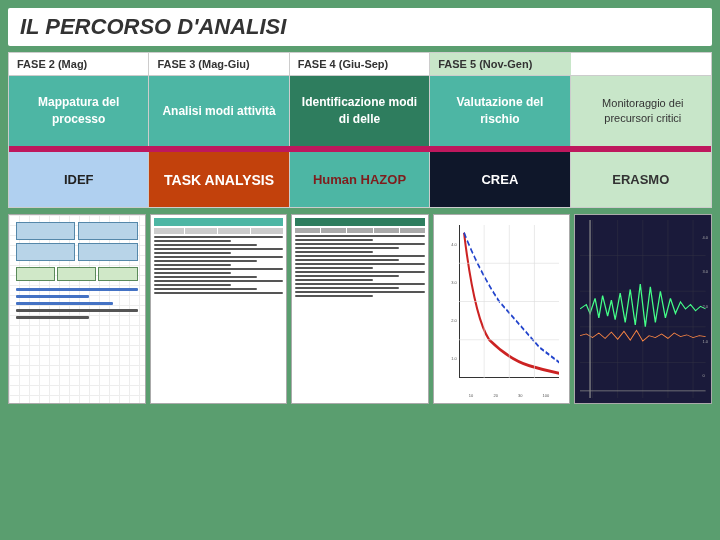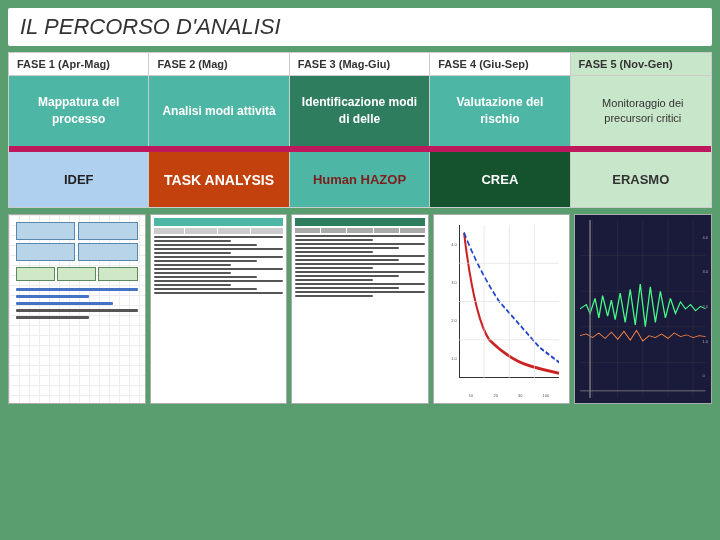--- a/index.html
+++ b/index.html
@@ -22,21 +22,21 @@
 
     .title-bar {
       background: white;
       padding: 6px 12px;
       margin-bottom: 6px;
       border-radius: 2px;
     }
 
     .title-bar h1 {
       font-size: 22px;
-      font-weight: normal;
+      font-weight: bold;
       color: #333;
       font-style: italic;
     }
 
     .table-section {
       background: white;
       border: 1px solid #ccc;
       flex-shrink: 0;
     }
 
@@ -112,21 +112,21 @@
       display: flex;
       align-items: center;
       justify-content: center;
       text-align: right;
     }
     .tool-cell:last-child { border-right: none; }
 
     .tool-cell.idef { background: #b0d0f0; }
     .tool-cell.task { background: #c2410c; color: white; font-size: 14px; }
     .tool-cell.hazop { background: #4db6a4; color: #7f1d1d; }
-    .tool-cell.crea { background: #14532d; color: white; }
+    .tool-cell.crea { background: #0f172a; color: white; }
     .tool-cell.erasmo { background: #c8e6c9; color: #333; }
 
     .thumbnails-section {
       display: flex;
       gap: 4px;
       margin-top: 6px;
       flex: 1;
       align-items: flex-start;
     }
 
@@ -187,21 +187,20 @@
 
 <div class="main-container">
 
   <div class="title-bar">
     <h1>IL PERCORSO D'ANALISI</h1>
   </div>
 
   <div class="table-section">
 
     <div class="phase-header-row">
-      <div class="phase-header">FASE 1 (Apr-Mag)</div>
       <div class="phase-header">FASE 2 (Mag)</div>
       <div class="phase-header">FASE 3 (Mag-Giu)</div>
       <div class="phase-header">FASE 4 (Giu-Sep)</div>
       <div class="phase-header phase5">FASE 5 (Nov-Gen)</div>
     </div>
 
     <div class="content-row">
       <div class="content-cell cell-teal">Mappatura del processo</div>
       <div class="content-cell cell-teal">Analisi modi attività</div>
       <div class="content-cell cell-green-dark">Identificazione modi di delle</div>

